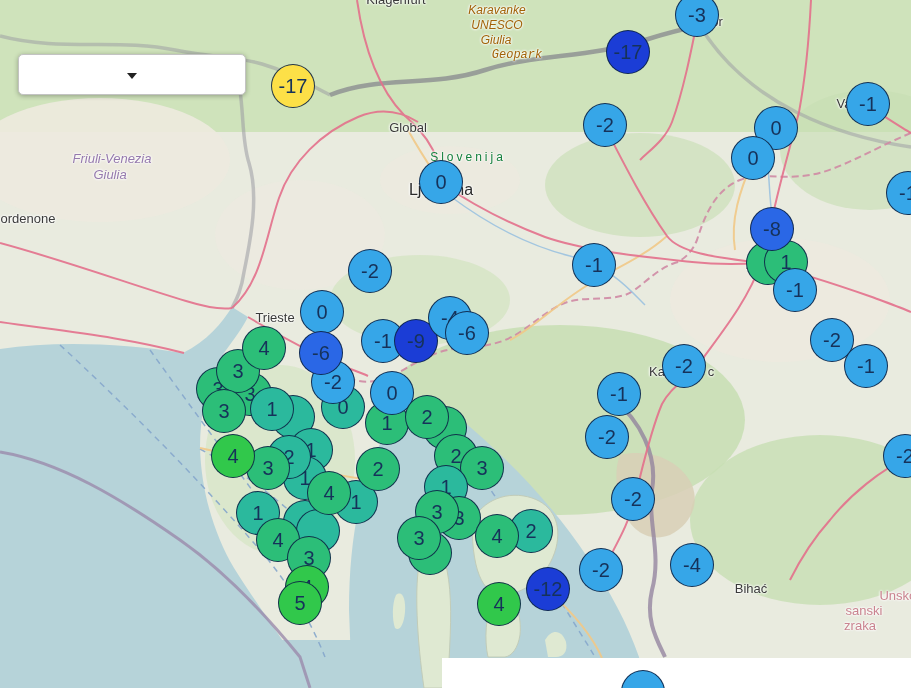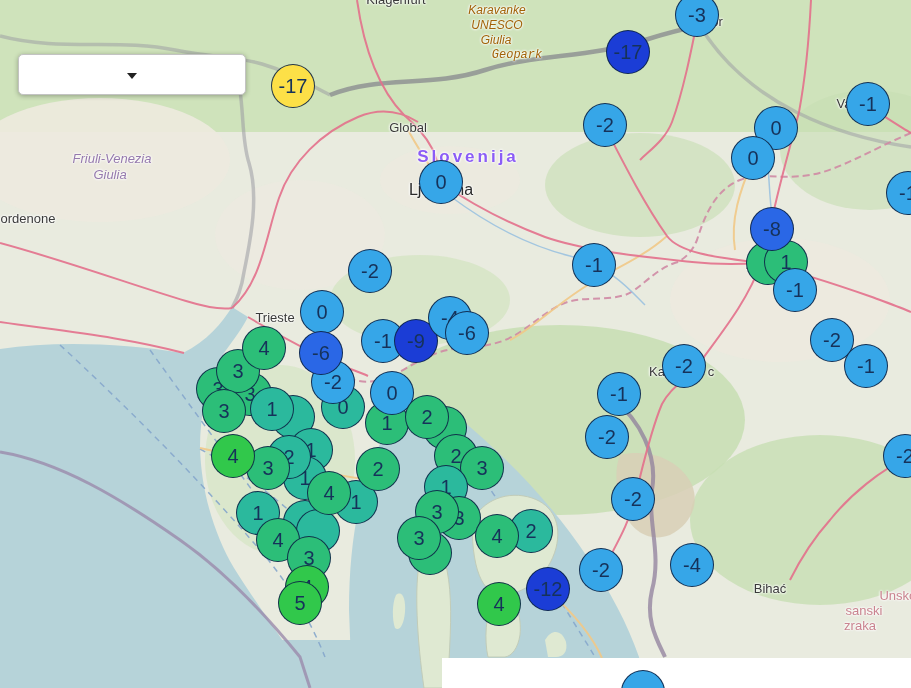--- a/index.html
+++ b/index.html
@@ -5,21 +5,21 @@
   html,body{margin:0;padding:0;background:#fff;}
   .stage{position:relative;width:911px;height:688px;overflow:hidden;background:#fff;
          font-family:"Liberation Sans",sans-serif;}
   .map{position:absolute;left:0;top:0;width:911px;height:688px;}
   .map svg{position:absolute;left:0;top:0;}
   
   .lbl{position:absolute;transform:translate(-50%,-50%);white-space:nowrap;pointer-events:none;
        text-shadow:0 0 3px #fff,0 0 3px #fff,0 0 2px #fff;}
   .lbl.city{font-size:13px;color:#3a3a3a;}
   .lbl.capital{font-size:16px;color:#2b2b2b;}
-  .lbl.country{font-size:17px;color:#8b5cf6;letter-spacing:3px;font-weight:bold;}
+  .lbl.country{font-size:12px;color:#15803d;letter-spacing:3px;}
   .lbl.region{font-size:13px;font-style:italic;color:#9579ad;}
   .lbl.park{font-size:12px;font-style:italic;color:#a16207;}
   .lbl.pink{font-size:13px;color:#c9838f;}
   
   .marker{position:absolute;width:44px;height:44px;margin:-22px 0 0 -22px;border-radius:50%;
           border:1.5px solid rgba(12,35,70,.9);box-sizing:border-box;display:flex;align-items:center;
           justify-content:center;font-size:20px;color:#16325a;cursor:pointer;}
   
   .ctrl{position:absolute;left:18px;top:54px;width:226px;height:39px;background:#fff;
         border:1px solid #c3c3c3;border-radius:5px;box-shadow:0 1px 5px rgba(0,0,0,.3);
@@ -125,21 +125,21 @@
         <div class="lbl city" style="left: 408px; top: 127px;">Global</div>
         <div class="lbl country" style="left: 468px; top: 157px;">Slovenija</div>
         <div class="lbl capital" style="left: 441px; top: 190px;">Ljubljana</div>
         <div class="lbl region" style="left: 112px; top: 158px;">Friuli-Venezia</div>
         <div class="lbl region" style="left: 110px; top: 174px;">Giulia</div>
         <div class="lbl city" style="left: 28px; top: 218px;">ordenone</div>
         <div class="lbl city" style="left: 275px; top: 317px;">Trieste</div>
         <div class="lbl capital" style="left: 751px; top: 264px;">Z</div>
         <div class="lbl city" style="left: 657px; top: 371px;">Ka</div>
         <div class="lbl city" style="left: 711px; top: 371px;">c</div>
-        <div class="lbl city" style="left: 770px; top: 588px;">Bihać</div>
+        <div class="lbl city" style="left: 751px; top: 588px;">Bihać</div>
         <div class="lbl pink" style="left: 860px; top: 595px; margin-left: 40px;">Unsko-</div>
         <div class="lbl pink" style="left: 864px; top: 610px;">sanski</div>
         <div class="lbl pink" style="left: 860px; top: 625px;">zraka</div>
       </div>
     <div id="markers">
         <div class="marker" style="left: 293px; top: 86px; background: #fde047;">-17</div>
         <div class="marker" style="left: 628px; top: 52px; background: rgb(27, 61, 214);">-17</div>
         <div class="marker" style="left: 697px; top: 15px; background: rgb(54, 166, 232);">-3</div>
         <div class="marker" style="left: 605px; top: 125px; background: rgb(54, 166, 232);">-2</div>
         <div class="marker" style="left: 776px; top: 128px; background: rgb(54, 166, 232);">0</div>

